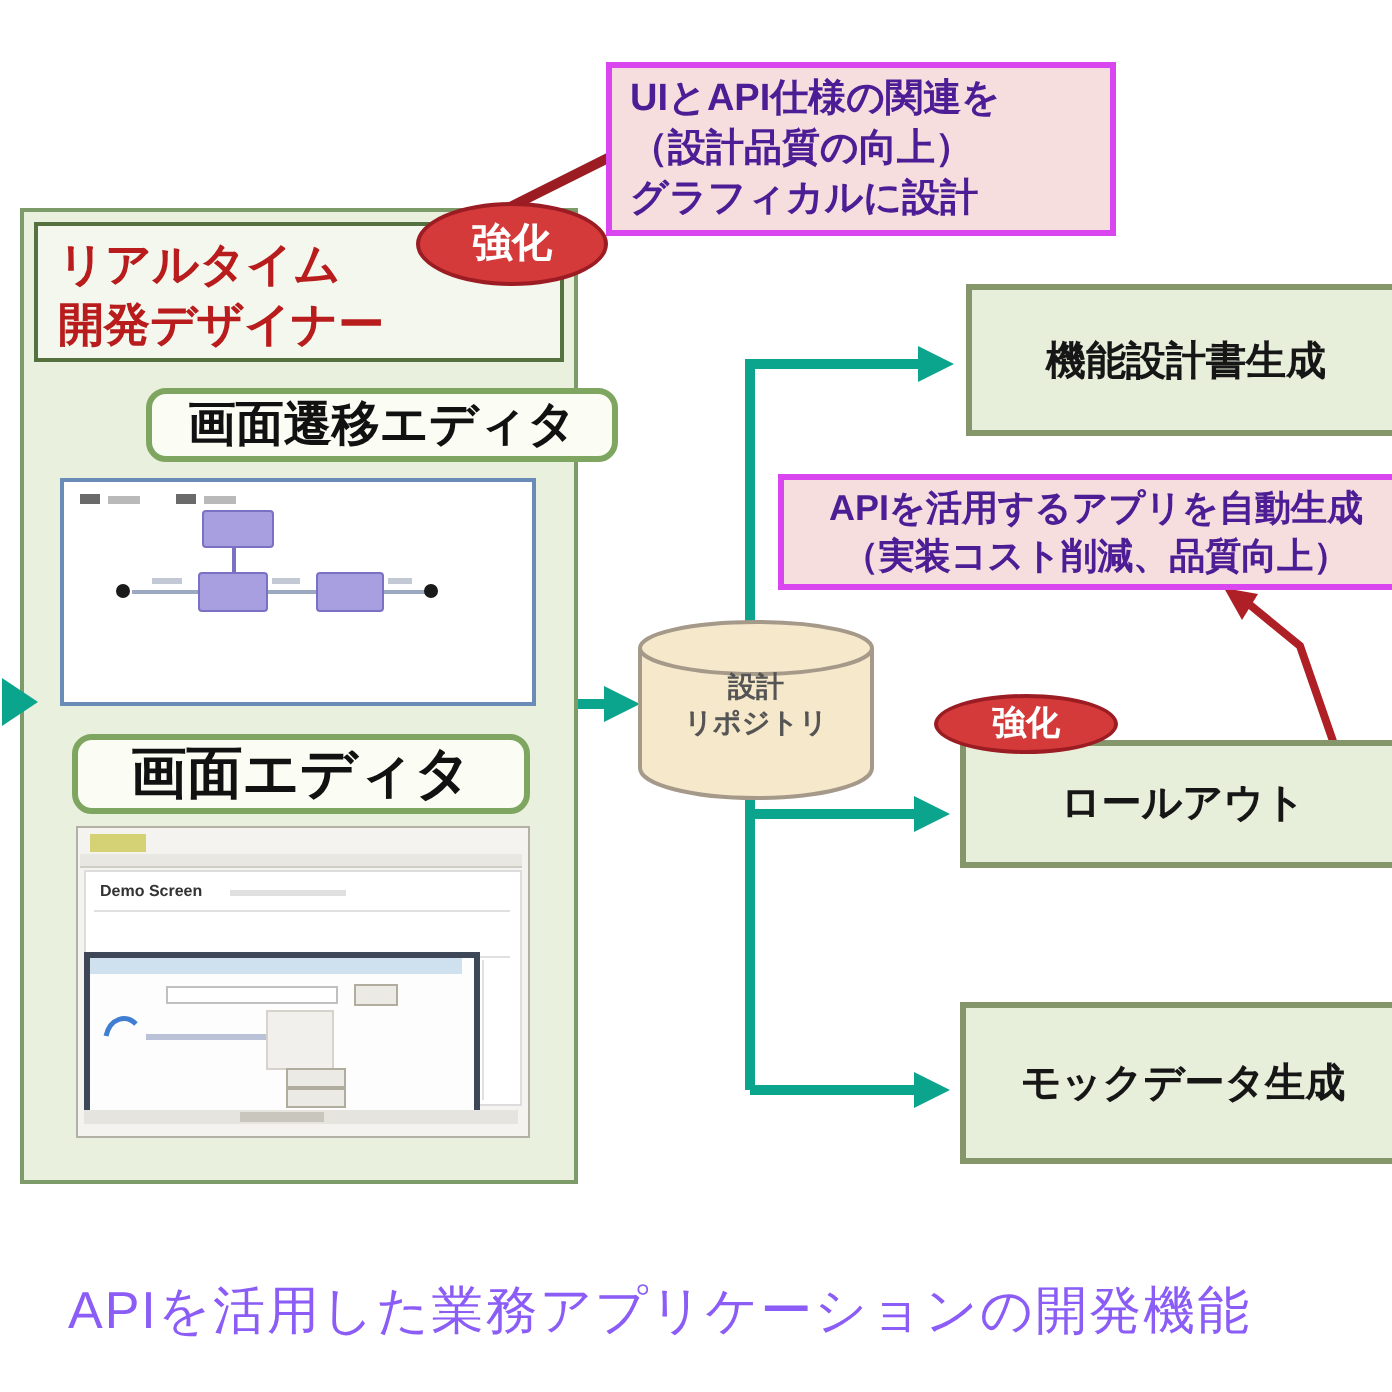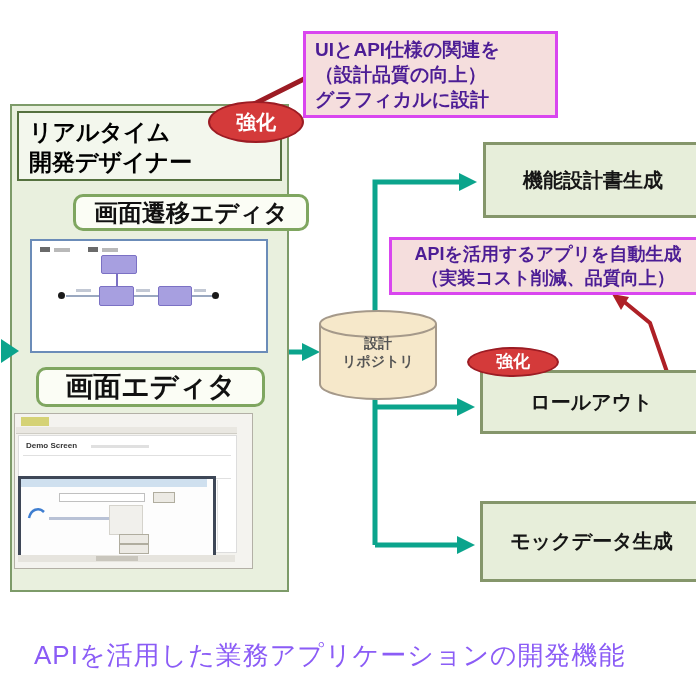--- a/index.html
+++ b/index.html
@@ -3,21 +3,21 @@
 <meta charset="utf-8">
 <style>
   html,body{margin:0;padding:0;}
   body{
     width:696px;height:696px;position:relative;overflow:hidden;background:#ffffff;
     font-family:"Liberation Sans","DejaVu Sans",sans-serif;color:#1c1c1c;
   }
   .abs{position:absolute;}
   
   .container-box{background:#e9f0de;border:2px solid #7d9b69;}
-  .title-box{background:#f3f7ed;border:2px solid #55713f;font-size:23px;font-weight:600;line-height:30px;padding:4px 0 0 10px;color:#000000;}
+  .title-box{background:#f3f7ed;border:2px solid #55713f;font-size:23px;font-weight:600;line-height:30px;padding:4px 0 0 10px;color:#b91c1c;}
   
   .label-box{background:#fbfdf5;border:3px solid #7fa660;border-radius:10px;text-align:center;font-weight:bold;color:#111;}
   
   .callout{background:#f5dedd;border:3px solid #d946ef;font-weight:bold;color:#4c1d95;}
   
   .badge{background:#d43a3a;border:2px solid #9c1c24;border-radius:50%;color:#fff;font-weight:bold;text-align:center;}
   
   .out-box{background:#e7eeda;border:3px solid #85966b;display:flex;flex-direction:column;align-items:center;justify-content:center;font-weight:bold;color:#161616;overflow:hidden;}
   
   .shot1{background:#ffffff;border:2px solid #6b8cb8;}
@@ -85,21 +85,21 @@
   <div class="abs node" style="left:69px;top:14px;width:34px;height:17px;"></div>
   <div class="abs node" style="left:67px;top:45px;width:33px;height:18px;"></div>
   <div class="abs node" style="left:126px;top:45px;width:32px;height:18px;"></div>
   <div class="abs tbar" style="left:44px;top:48px;width:15px;height:3px;opacity:.6;"></div>
   <div class="abs tbar" style="left:104px;top:48px;width:14px;height:3px;opacity:.6;"></div>
   <div class="abs tbar" style="left:162px;top:48px;width:12px;height:3px;opacity:.6;"></div>
 </div>
 
 <div class="abs label-box" style="left:36px;top:367px;width:223px;height:34px;line-height:34px;font-size:28px;z-index:3;"><span>画面エディタ</span></div>
 
-<div class="abs shot2" style="left:14px;top:413px;width:225px;height:154px;z-index:3;padding-left:12px;">
+<div class="abs shot2" style="left:38px;top:413px;width:225px;height:154px;z-index:3;">
   <div class="abs" style="left:6px;top:3px;width:28px;height:9px;background:#d5d276;"></div>
   <div class="abs" style="left:1px;top:13px;width:221px;height:6px;background:#e9e7e1;border-bottom:1px solid #cfcdc5;"></div>
   <div class="abs" style="left:3px;top:21px;width:217px;height:116px;background:#ffffff;border:1px solid #ddd;">
     <div class="abs" style="left:7px;top:5px;font-size:8px;font-weight:bold;color:#333;">Demo Screen</div>
     <div class="abs grayline" style="left:72px;top:9px;width:58px;height:3px;"></div>
     <div class="abs grayline" style="left:4px;top:19px;width:208px;height:1px;"></div>
     <div class="abs grayline" style="left:4px;top:42px;width:208px;height:1px;"></div>
     <div class="abs grayline" style="left:198px;top:44px;width:1px;height:70px;"></div>
   </div>
   <div class="abs dlg" style="left:3px;top:62px;width:192px;height:76px;">

